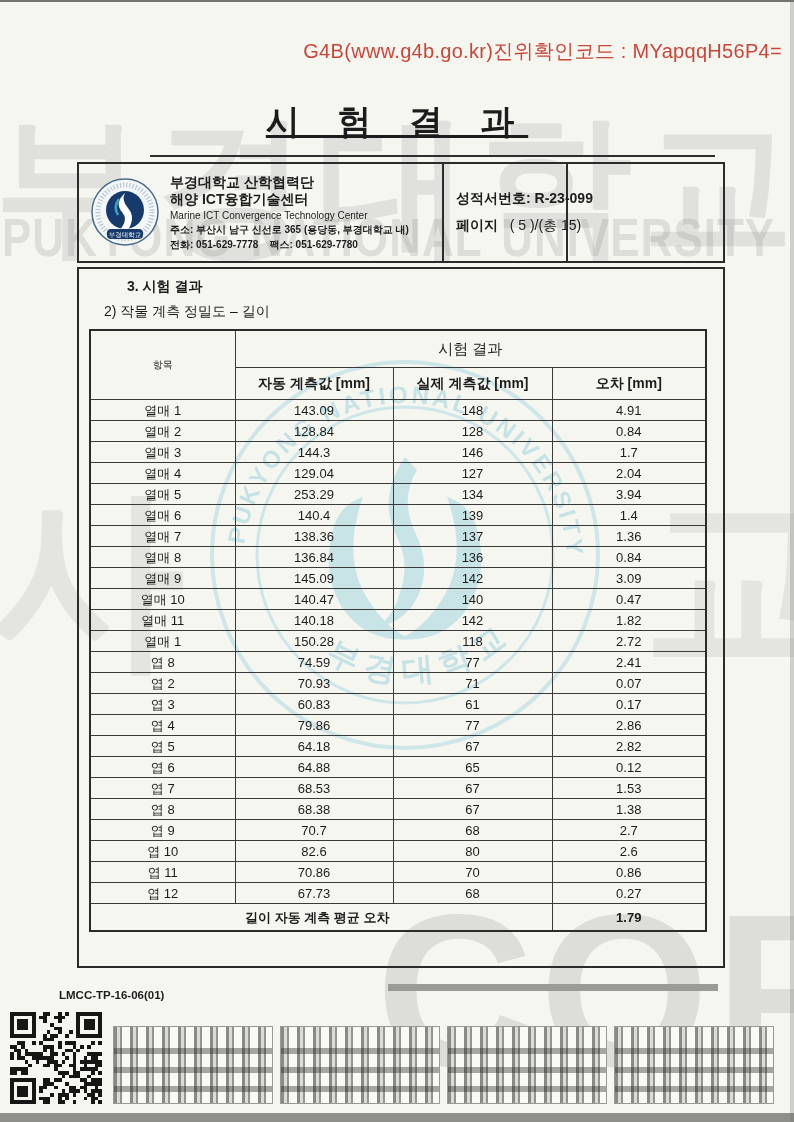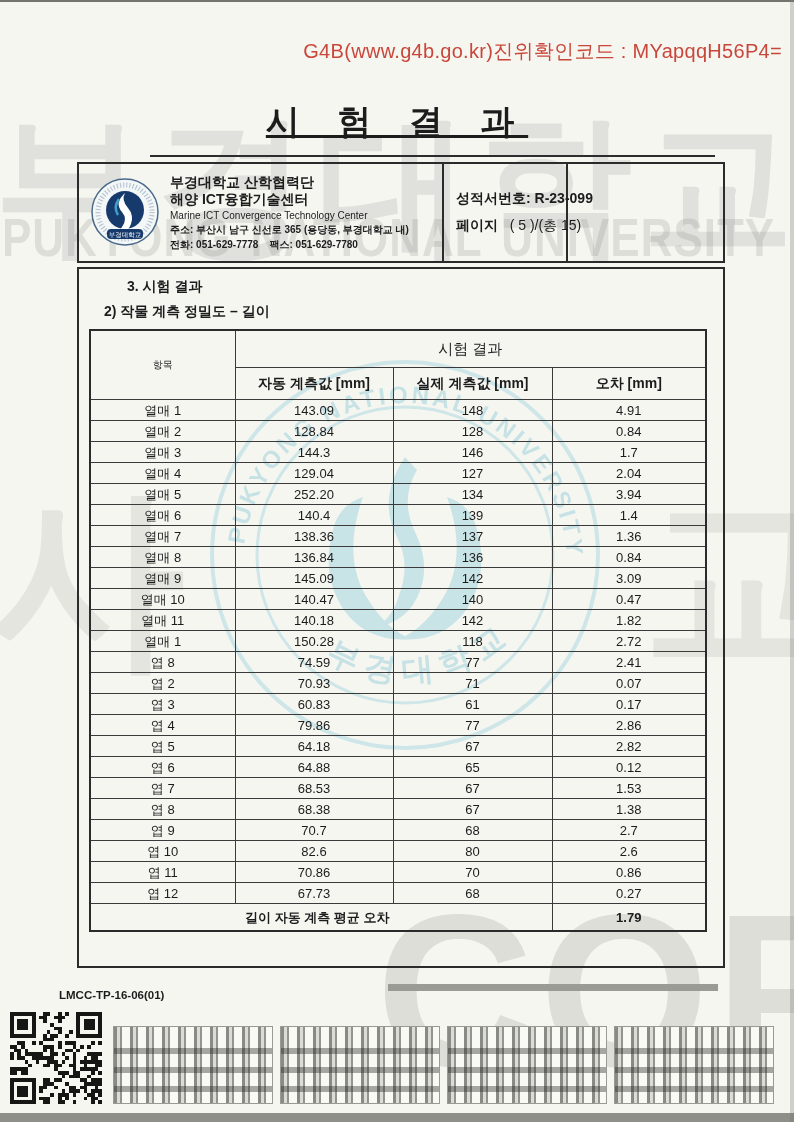--- a/index.html
+++ b/index.html
@@ -42,21 +42,21 @@
   .org-s{font-size:10px;margin-top:1px;}
   .org-s2{font-size:10px;font-weight:bold;margin-top:2px;}
   .meta-line{font-size:14px;}
   .meta-line b{font-weight:bold;}
   .meta-val{font-weight:bold;}
   .logo{flex:0 0 72px;}
   
   .content-frame{position:absolute;left:77px;top:267px;width:648px;height:701px;border:2px solid #2b2b2b;
                  box-sizing:border-box;z-index:1;background:transparent;}
   .sec-h{position:absolute;left:95px;top:278px;font-size:14px;font-weight:bold;z-index:2;margin-left:32px;}
-  .sec-sh{position:absolute;left:104px;top:303px;font-size:14px;font-weight:bold;z-index:2;}
+  .sec-sh{position:absolute;left:104px;top:303px;font-size:14px;font-weight:normal;z-index:2;}
   
   table.result{position:absolute;left:89px;top:329px;width:616px;border-collapse:collapse;z-index:2;
                table-layout:fixed;background:transparent;}
   table.result th,table.result td{border:1px solid #3a3a3a;text-align:center;vertical-align:middle;
                padding:0 4px;overflow:hidden;}
   table.result{border:2px solid #2b2b2b;}
   .th-group{height:36px;font-size:15px;font-weight:normal;}
   .th-item{font-size:10px;font-weight:normal;}
   .th-col{height:31px;font-size:14px;font-weight:bold;}
   table.result td{height:20px;font-size:13px;line-height:1;}
@@ -194,21 +194,21 @@
     <td>1.7</td>
   </tr>
       <tr>
     <td>열매 4</td>
     <td>129.04</td>
     <td>127</td>
     <td>2.04</td>
   </tr>
       <tr>
     <td>열매 5</td>
-    <td>252.20</td>
+    <td>253.29</td>
     <td>134</td>
     <td>3.94</td>
   </tr>
       <tr>
     <td>열매 6</td>
     <td>140.4</td>
     <td>139</td>
     <td>1.4</td>
   </tr>
       <tr>

